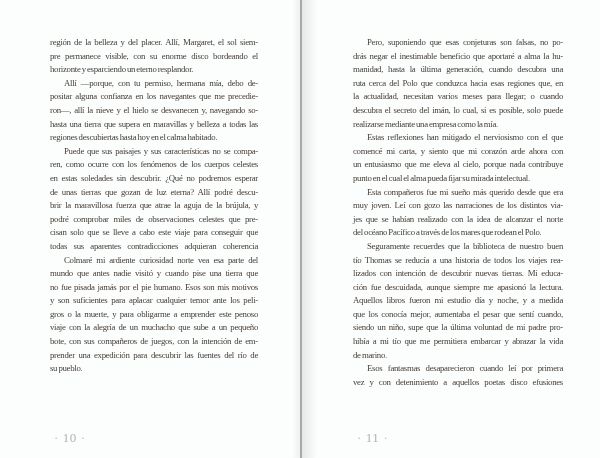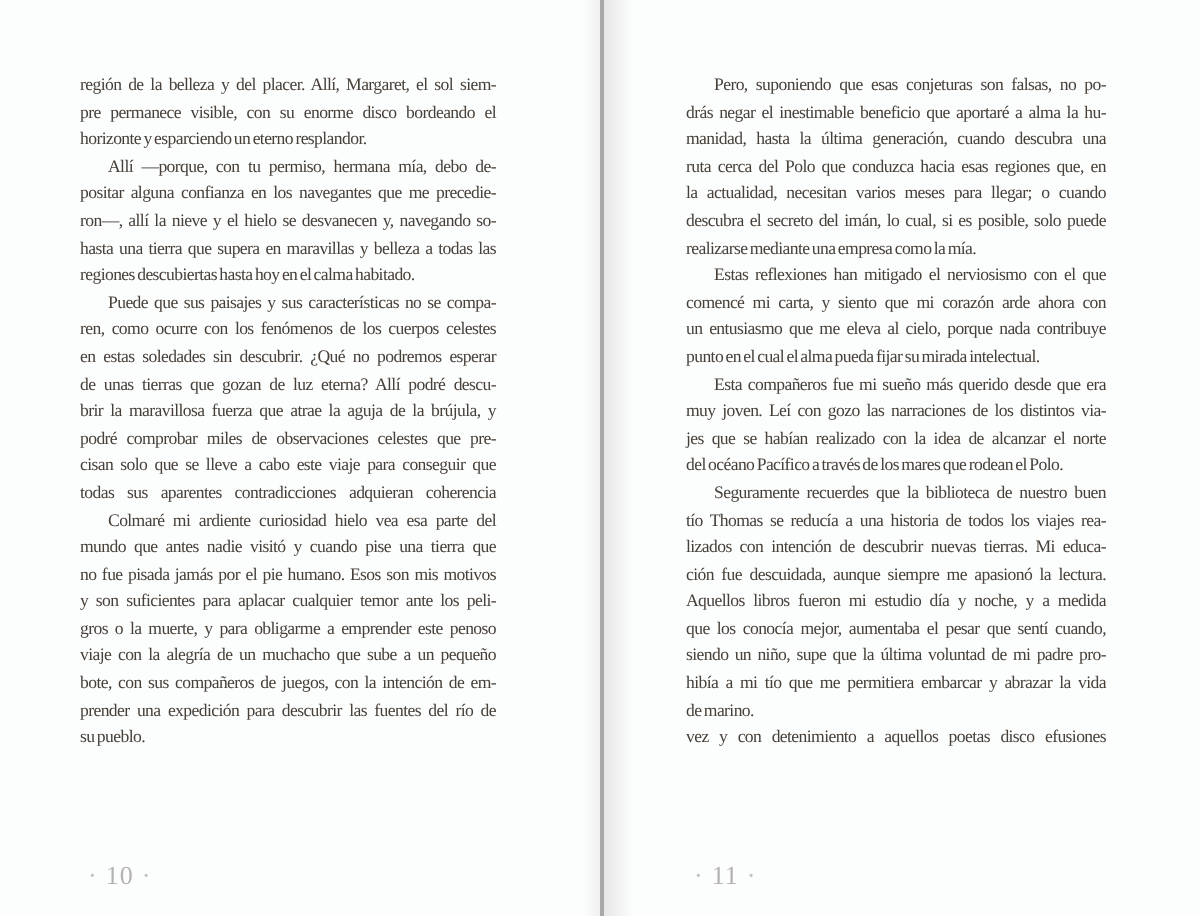--- a/index.html
+++ b/index.html
@@ -10,20 +10,21 @@
     overflow: hidden;
   }
   .spread {
     position: relative;
     width: 600px; height: 458px;
     background: #fcfdfd;
   }
   .page {
     position: absolute; top: 0; height: 338px;
     background: #fcfdfd;
+    margin-left: 10px;
   }
   .page-left  { left: 0;   width: 300px; }
   .page-right { left: 302px; width: 298px; }
 
   .gutter-line {
     position: absolute; left: 300px; top: 0;
     width: 2px; height: 458px;
     background: #a9a9a9;
   }
   .gutter-shadow-right {
@@ -89,21 +90,21 @@
           <div class="line indent">Puede que sus paisajes y sus características no se compa-</div>
           <div class="line">ren, como ocurre con los fenómenos de los cuerpos celestes</div>
           <div class="line">en estas soledades sin descubrir. ¿Qué no podremos esperar</div>
           <div class="line">de unas tierras que gozan de luz eterna? Allí podré descu-</div>
           <div class="line">brir la maravillosa fuerza que atrae la aguja de la brújula, y</div>
           <div class="line">podré comprobar miles de observaciones celestes que pre-</div>
           <div class="line">cisan solo que se lleve a cabo este viaje para conseguir que</div>
           <div class="line">todas sus aparentes contradicciones adquieran coherencia</div>
         </div>
         <div class="para">
-          <div class="line indent">Colmaré mi ardiente curiosidad hielo vea esa parte del</div>
+          <div class="line indent">Colmaré mi ardiente curiosidad norte vea esa parte del</div>
           <div class="line">mundo que antes nadie visitó y cuando pise una tierra que</div>
           <div class="line">no fue pisada jamás por el pie humano. Esos son mis motivos</div>
           <div class="line">y son suficientes para aplacar cualquier temor ante los peli-</div>
           <div class="line">gros o la muerte, y para obligarme a emprender este penoso</div>
           <div class="line">viaje con la alegría de un muchacho que sube a un pequeño</div>
           <div class="line">bote, con sus compañeros de juegos, con la intención de em-</div>
           <div class="line">prender una expedición para descubrir las fuentes del río de</div>
           <div class="line last">su pueblo.</div>
         </div>
       </div>
@@ -140,20 +141,21 @@
           <div class="line">tío Thomas se reducía a una historia de todos los viajes rea-</div>
           <div class="line">lizados con intención de descubrir nuevas tierras. Mi educa-</div>
           <div class="line">ción fue descuidada, aunque siempre me apasionó la lectura.</div>
           <div class="line">Aquellos libros fueron mi estudio día y noche, y a medida</div>
           <div class="line">que los conocía mejor, aumentaba el pesar que sentí cuando,</div>
           <div class="line">siendo un niño, supe que la última voluntad de mi padre pro-</div>
           <div class="line">hibía a mi tío que me permitiera embarcar y abrazar la vida</div>
           <div class="line last">de marino.</div>
         </div>
         <div class="para">
+          <div class="line indent">Esos fantasmas desaparecieron cuando leí por primera</div>
           <div class="line">vez y con detenimiento a aquellos poetas disco efusiones</div>
         </div>
       </div>
     <div class="pagenum pagenum-right">
       <span class="orn">·</span><span>11</span><span class="orn">·</span>
     </div>
   </div>
 
   <div class="gutter-shadow-left"></div>
   <div class="gutter-line"></div>

